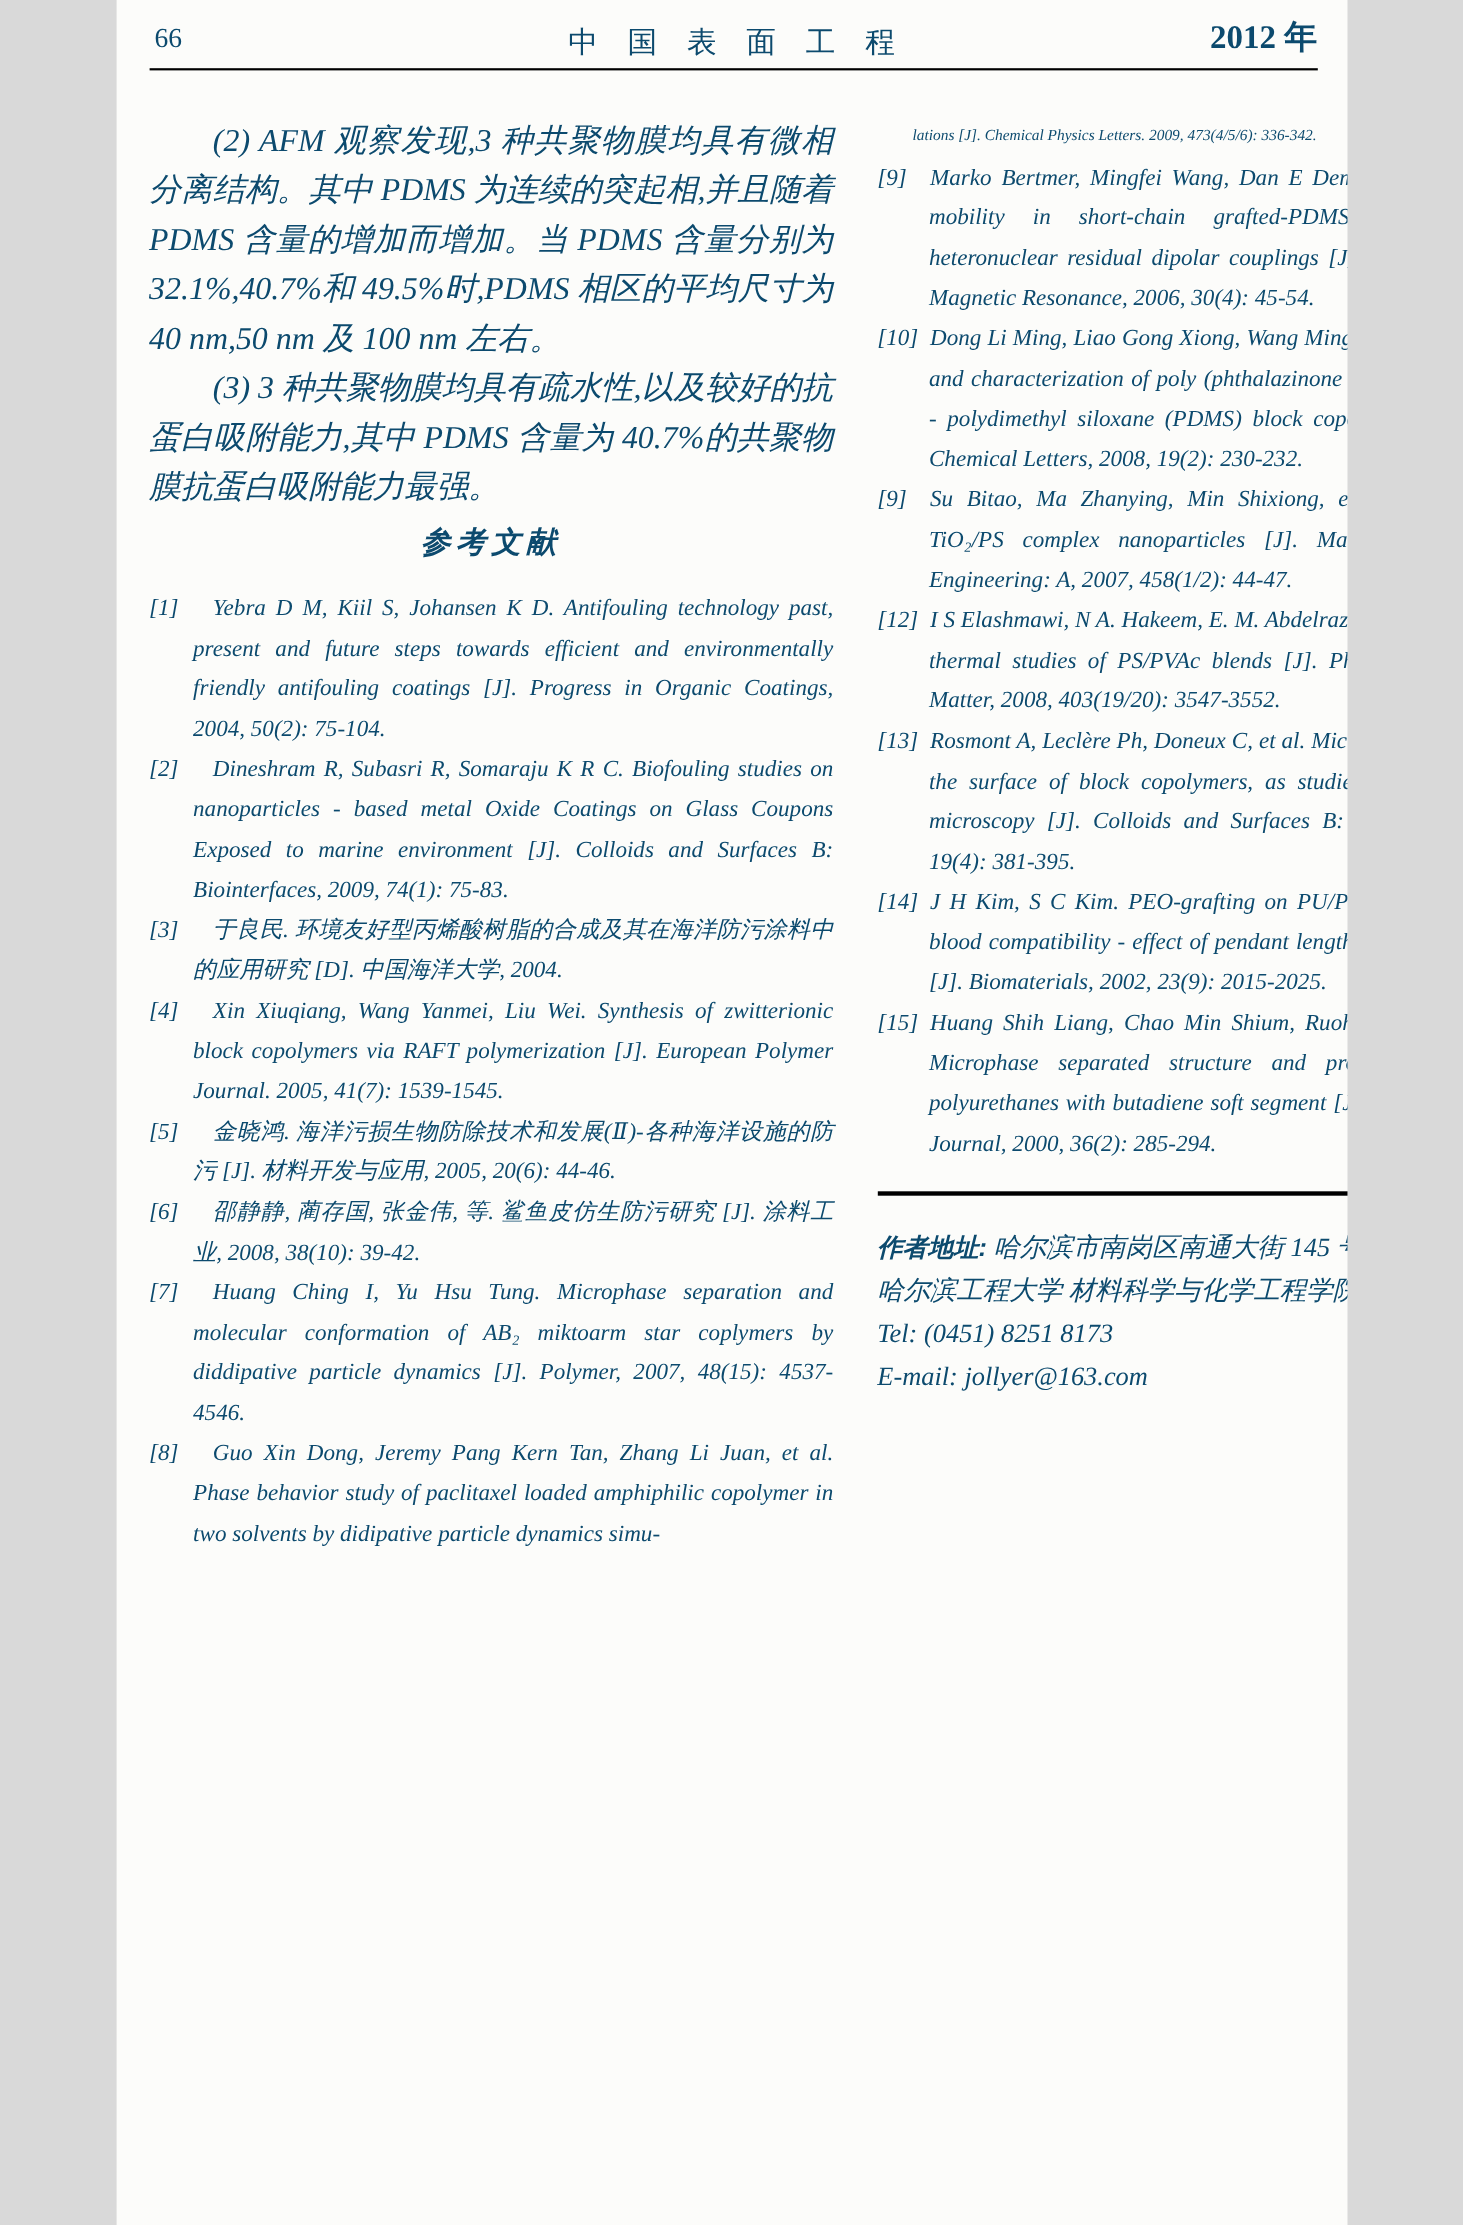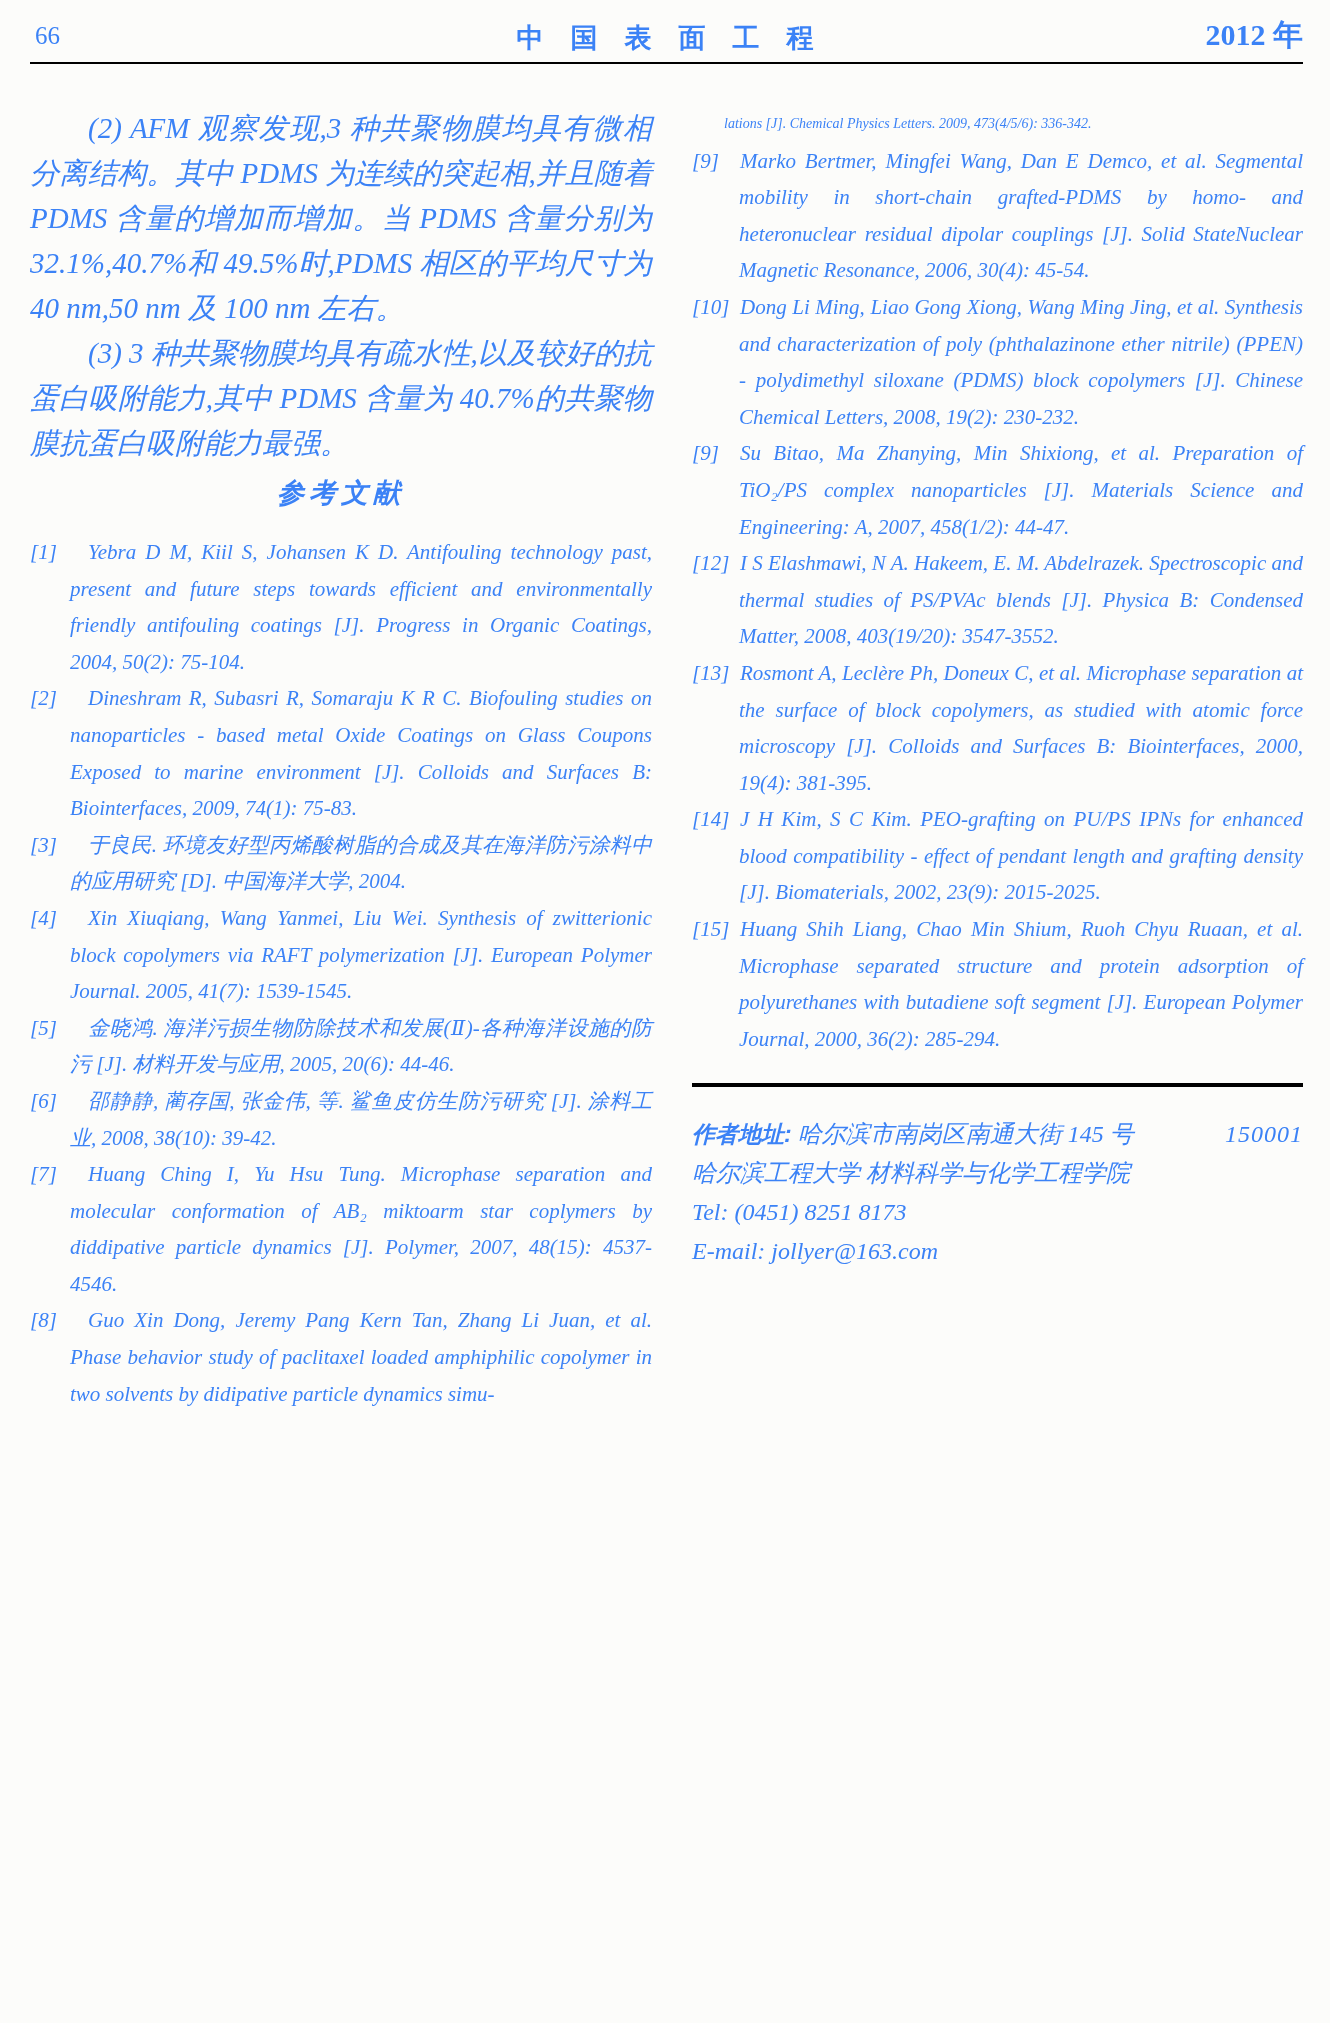--- a/index.html
+++ b/index.html
@@ -1,35 +1,35 @@
 <!DOCTYPE html>
 <html lang="zh"><head>
 <meta charset="utf-8">
 <style>
   html,body { margin:0; padding:0; background:#d9d9d9; }
   .page {
     position:relative;
-    width:1330px; height:2023px;
+    width:1119px; height:2023px;
     margin:0 auto;
     background:#fcfcfa;
-    color:#3b82f6;
+    color:#0c4a6e;
     font-family:"Liberation Serif","DejaVu Serif",serif;
     overflow:hidden;
   }
   
   .hdr-num {
     position:absolute; left:35px; top:22px;
     font-size:25px; line-height:28px;
   }
   .hdr-title-wrap {
     position:absolute; left:0; right:0; top:20px;
     text-align:center;
   }
   .hdr-title {
-    font-size:27px; font-weight:bold;
+    font-size:27px; font-weight:normal;
     letter-spacing:27px; margin-left:27px; 
     white-space:nowrap;
   }
   .hdr-year {
     position:absolute; right:27px; top:20px;
     font-size:30px; line-height:30px; white-space:nowrap;font-weight:bold;
   }
   .hdr-rule {
     position:absolute; left:30px; right:27px; top:62px;
     height:2px; background:#000;

